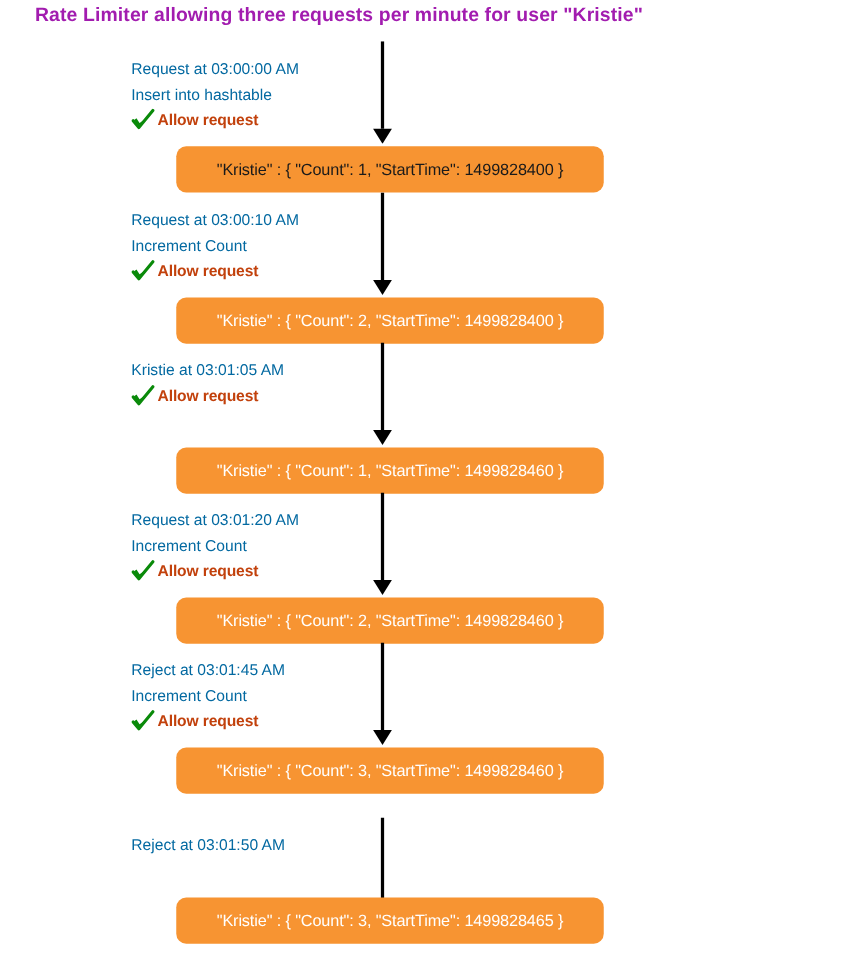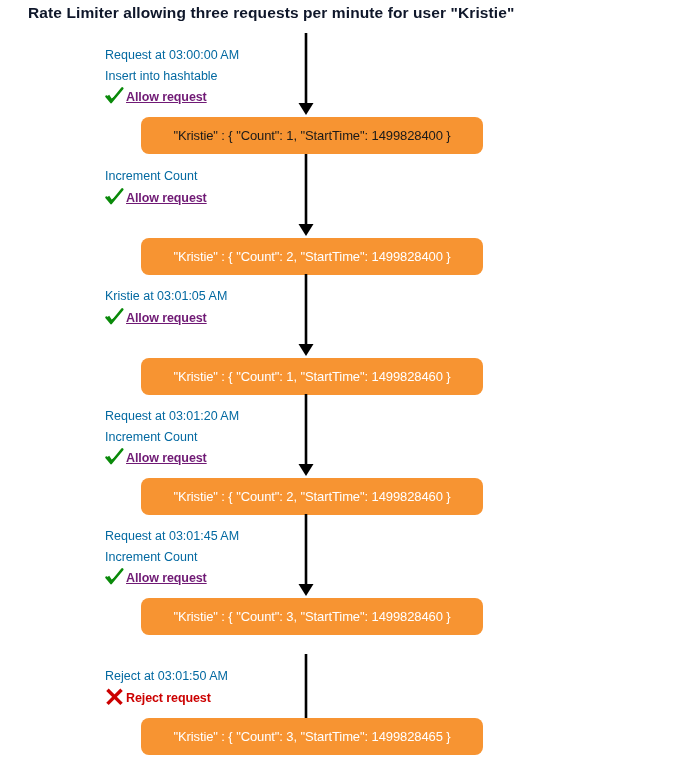--- a/index.html
+++ b/index.html
@@ -21,21 +21,21 @@
     height: 764px;
   }
 
   
   .title {
     position: absolute;
     left: 28px;
     top: 4px;
     font-size: 15.5px;
     font-weight: bold;
-    color: #0f172a;
+    color: #a21caf;
     letter-spacing: 0.1px;
     white-space: nowrap;
   }
 
   
   .step {
     position: absolute;
     left: 0;
     width: 677px;
   }
@@ -58,21 +58,21 @@
     height: 20.5px;
     line-height: 20.5px;
     white-space: nowrap;
     padding-left: 21px;
   }
   .verdict-text {
     font-size: 12.5px;
     font-weight: bold;
     letter-spacing: -0.1px;
   }
-  .verdict.allow .verdict-text { color: #701a75; text-decoration: underline; }
+  .verdict.allow .verdict-text { color: #c2410c; }
   .verdict.reject .verdict-text { color: #cc0000; }
 
   .mark {
     position: absolute;
     left: 0;
     top: 50%;
     transform: translateY(-50%);
     width: 19px;
     height: 19px;
     display: block;
@@ -127,20 +127,21 @@
             <rect x="7.7" y="0" width="2.6" height="70" fill="#000000"></rect>
             <path d="M1.5 70 L16.5 70 L9 82 Z" fill="#000000"></path>
           </svg>
         </div>
         <div class="box dark" style="top: 117px;">
           <span class="box-text">"Kristie" : { "Count": 1, "StartTime": 1499828400 }</span>
         </div>
       </div>
       <div class="step" style="top: 0px;">
         <div class="labels" style="top: 166px;">
+          <div class="label-line">Request at 03:00:10 AM</div>
           <div class="label-line">Increment Count</div>
           <div class="verdict allow"><svg class="mark" viewBox="0 0 20 20">
               <path d="M2.2 10.2 L6.6 15.4 L17.6 2.2 L15.0 7.2 L7.0 12.6 L4.4 8.6 Z" fill="#0a8a0a"></path>
               <path d="M1.6 10.6 L6.4 16.4 L18.2 2.0" stroke="#0a8a0a" stroke-width="2.6" fill="none" stroke-linecap="round" stroke-linejoin="round"></path>
             </svg><span class="verdict-text">Allow request</span></div>
         </div>
         <div class="arrow" style="top: 154px;">
           <svg width="18" height="82" viewBox="0 0 18 82">
             <rect x="7.7" y="0" width="2.6" height="70" fill="#000000"></rect>
             <path d="M1.5 70 L16.5 70 L9 82 Z" fill="#000000"></path>
@@ -182,44 +183,40 @@
             <rect x="7.7" y="0" width="2.6" height="70" fill="#000000"></rect>
             <path d="M1.5 70 L16.5 70 L9 82 Z" fill="#000000"></path>
           </svg>
         </div>
         <div class="box light" style="top: 478px;">
           <span class="box-text">"Kristie" : { "Count": 2, "StartTime": 1499828460 }</span>
         </div>
       </div>
       <div class="step" style="top: 0px;">
         <div class="labels" style="top: 526px;">
-          <div class="label-line">Request at 03:01:45 AM</div>
+          <div class="label-line">Reject at 03:01:45 AM</div>
           <div class="label-line">Increment Count</div>
           <div class="verdict allow"><svg class="mark" viewBox="0 0 20 20">
               <path d="M2.2 10.2 L6.6 15.4 L17.6 2.2 L15.0 7.2 L7.0 12.6 L4.4 8.6 Z" fill="#0a8a0a"></path>
               <path d="M1.6 10.6 L6.4 16.4 L18.2 2.0" stroke="#0a8a0a" stroke-width="2.6" fill="none" stroke-linecap="round" stroke-linejoin="round"></path>
             </svg><span class="verdict-text">Allow request</span></div>
         </div>
         <div class="arrow" style="top: 514px;">
           <svg width="18" height="82" viewBox="0 0 18 82">
             <rect x="7.7" y="0" width="2.6" height="70" fill="#000000"></rect>
             <path d="M1.5 70 L16.5 70 L9 82 Z" fill="#000000"></path>
           </svg>
         </div>
         <div class="box light" style="top: 598px;">
           <span class="box-text">"Kristie" : { "Count": 3, "StartTime": 1499828460 }</span>
         </div>
       </div>
       <div class="step" style="top: 0px;">
         <div class="labels" style="top: 666px;">
           <div class="label-line">Reject at 03:01:50 AM</div>
-          <div class="verdict reject"><svg class="mark" viewBox="0 0 20 20">
-              <path d="M2.6 2.4 L17.4 17.2" stroke="#cc0000" stroke-width="3.6" stroke-linecap="butt"></path>
-              <path d="M17.4 2.4 L2.6 17.2" stroke="#cc0000" stroke-width="3.6" stroke-linecap="butt"></path>
-            </svg><span class="verdict-text">Reject request</span></div>
         </div>
         <div class="arrow" style="top: 654px;">
           <svg width="18" height="82" viewBox="0 0 18 82">
             <rect x="7.7" y="0" width="2.6" height="70" fill="#000000"></rect>
             <path d="M1.5 70 L16.5 70 L9 82 Z" fill="#000000"></path>
           </svg>
         </div>
         <div class="box light" style="top: 718px;">
           <span class="box-text">"Kristie" : { "Count": 3, "StartTime": 1499828465 }</span>
         </div>

